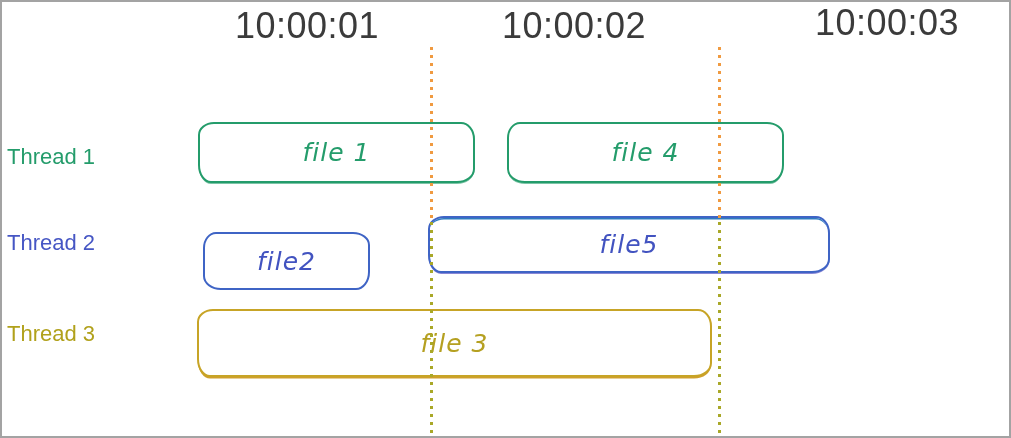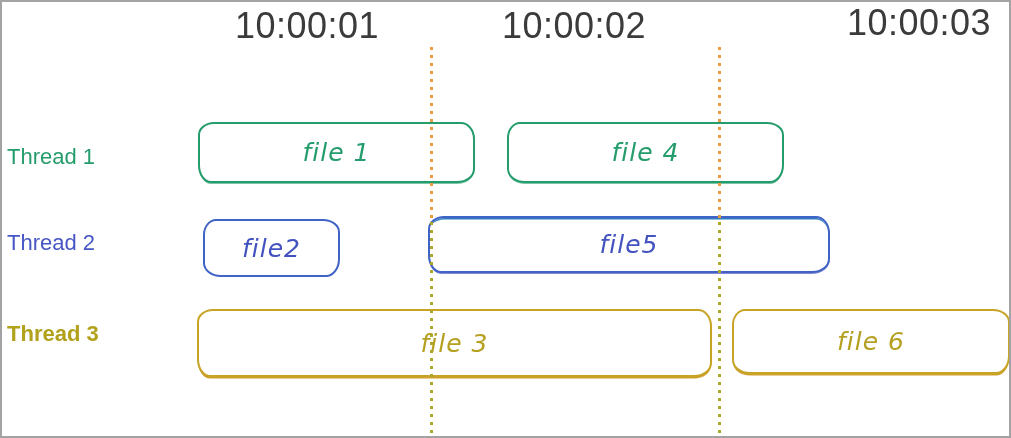--- a/index.html
+++ b/index.html
@@ -21,21 +21,21 @@
   .ts {
     position: absolute;
     width: 170px;
     text-align: center;
     font-size: 36px;
     color: #3b3b3b;
     letter-spacing: 0.5px;
   }
   .ts1 { left: 220px; top: 3px; }
   .ts2 { left: 487px; top: 3px; }
-  .ts3 { left: 832px; top: 0px; }
+  .ts3 { left: 800px; top: 0px; }
 
   
   .gridline {
     position: absolute;
     top: 45px;
     width: 3px;
     height: 391px;
     z-index: 5;
     pointer-events: none;
   }
@@ -55,21 +55,21 @@
   .thread-label {
     position: absolute;
     left: 5px;
     width: 140px;
     height: 30px;
     font-size: 22px;
     line-height: 30px;
   }
   .tl1 { top: 140px; color: #249c6b; }
   .tl2 { top: 226px; color: #4656c4; }
-  .tl3 { top: 317px; color: #b1a11b; font-weight: bold; }
+  .tl3 { top: 317px; color: #b1a11b; }
 
   
   .task {
     position: absolute;
     box-sizing: border-box;
     background: #ffffff;
     border: 2.5px solid;
     display: flex;
     align-items: center;
     justify-content: center;
@@ -98,21 +98,21 @@
     margin-left: 36px;
   }
   .gold {
     border-color: #c7a426;
     color: #b5a021;
     box-shadow: 0 2.5px 0 -1px #cf9f2c;
   }
 
   .t-file1 { left: 196px; top: 120px; width: 277px; height: 61px; }
   .t-file4 { left: 505px; top: 120px; width: 277px; height: 61px; }
-  .t-file2 { left: 201px; top: 217px; width: 137px; height: 58px; }
+  .t-file2 { left: 201px; top: 230px; width: 167px; height: 58px; }
   .t-file5 { left: 390px; top: 214px; width: 402px; height: 57px; }
   .t-file3 { left: 195px; top: 307px; width: 515px; height: 68px; }
   .t-file6 { left: 730px; top: 307px; width: 278px; height: 65px; }
 </style>
 </head>
 <body>
 
 <div class="frame">
 
   <div class="ts ts1">10:00:01</div>
@@ -142,17 +142,14 @@
   <div class="task blue r-b t-file2">
     <span>file2</span>
   </div>
   <div class="task blue blue-wide r-a t-file5">
     <span>file5</span>
   </div>
 
   <div class="task gold r-a t-file3">
     <span>file 3</span>
   </div>
-  <div class="task gold r-b t-file6">
-    <span>file 6</span>
-  </div>
 
 </div>
 
 </body></html>

